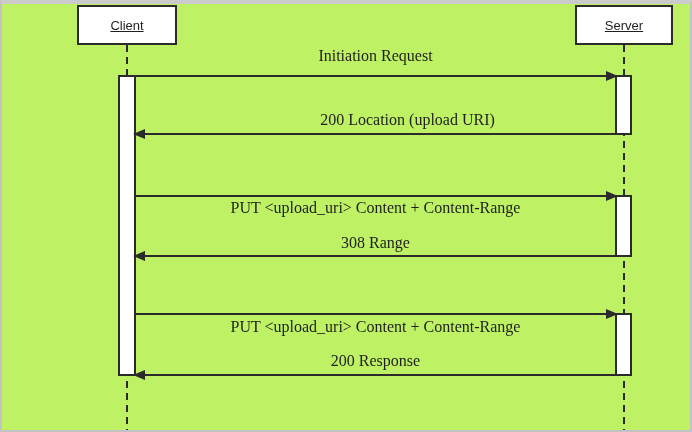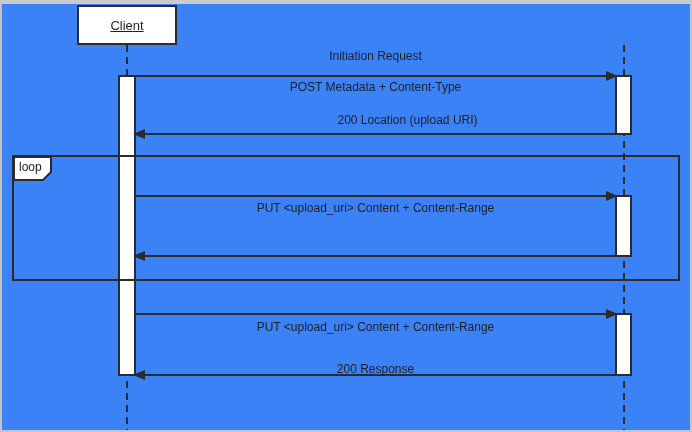--- a/index.html
+++ b/index.html
@@ -1,18 +1,18 @@
 <!DOCTYPE html>
 <html><head>
 <meta charset="utf-8">
 <title>Sequence Diagram</title>
 <style>
   html,body{margin:0;padding:0;background:#fff;}
   .canvas{
-    position:relative;width:692px;height:432px;background:#3b82f6;
+    position:relative;width:692px;height:432px;background:#bef264;
     font-family:"Liberation Sans",sans-serif;color:#1f1f1f;overflow:hidden;
   }
   .frame{
     position:absolute;left:0;top:0;width:692px;height:432px;box-sizing:border-box;
     border:2px solid #c3c3c3;border-top:4px solid #cbcbcb;z-index:50;pointer-events:none;
   }
   .actor{
     position:absolute;top:5px;height:40px;box-sizing:border-box;
     border:2px solid #2b2b2b;background:#fff;
     display:flex;align-items:center;justify-content:center;
@@ -46,25 +46,25 @@
     position:absolute;right:-2px;top:-4px;width:0;height:0;
     border-left:12px solid #2b2b2b;border-top:5px solid transparent;border-bottom:5px solid transparent;
   }
   .arrow-l{
     position:absolute;left:-2px;top:-4px;width:0;height:0;
     border-right:12px solid #2b2b2b;border-top:5px solid transparent;border-bottom:5px solid transparent;
   }
 
   .lbl{
     position:absolute;left:135px;width:481px;text-align:center;
-    font-size:12px;line-height:14px;z-index:4;white-space:nowrap;
+    font-size:16px;line-height:14px;z-index:4;white-space:nowrap;font-family:Liberation Serif, serif;
   }
   #lbl-title-1{top:49px;}  #lbl-req-1{top:80px;}  #lbl-resp-1{top:113px;margin-left:32px;}
   #lbl-title-2{top:164px;} #lbl-req-2{top:201px;} #lbl-resp-2{top:236px;}
-  #lbl-title-3{top:290px;} #lbl-req-3{top:320px;} #lbl-resp-3{top:362px;}
+  #lbl-title-3{top:290px;} #lbl-req-3{top:320px;} #lbl-resp-3{top:354px;}
 
   .loop-frame{
     position:absolute;left:12px;top:155px;width:668px;height:126px;
     box-sizing:border-box;border:2px solid #2b2b2b;z-index:10;pointer-events:none;
   }
   .loop-tab{position:absolute;left:0;top:0;width:40px;height:25px;}
   .loop-tab svg{position:absolute;left:0;top:0;}
   .loop-tab .op{
     position:absolute;left:5px;top:3px;font-size:12px;line-height:14px;color:#1f1f1f;
   }
@@ -78,20 +78,23 @@
   <div class="lifeline" id="lifeline-server"></div>
 
   <div class="activation" id="act-client"></div>
   <div class="activation" id="act-server-1"></div>
   <div class="activation" id="act-server-2"></div>
   <div class="activation" id="act-server-3"></div>
 
   <div class="actor" id="actor-client">
     <span>Client</span>
   </div>
+  <div class="actor" id="actor-server">
+    <span>Server</span>
+  </div>
 
   <div class="msg" id="msg-req-1">
     <i class="arrow-r"></i>
   </div>
   <div class="msg" id="msg-resp-1">
     <i class="arrow-l"></i>
   </div>
 
   <div class="msg" id="msg-req-2">
     <i class="arrow-r"></i>
@@ -101,31 +104,23 @@
   </div>
 
   <div class="msg" id="msg-req-3">
     <i class="arrow-r"></i>
   </div>
   <div class="msg" id="msg-resp-3">
     <i class="arrow-l"></i>
   </div>
 
   <div class="lbl" id="lbl-title-1">Initiation Request</div>
-  <div class="lbl" id="lbl-req-1">POST Metadata + Content-Type</div>
   <div class="lbl" id="lbl-resp-1">200 Location (upload URI)</div>
 
   <div class="lbl" id="lbl-req-2">PUT &lt;upload_uri&gt; Content + Content-Range</div>
+  <div class="lbl" id="lbl-resp-2">308 Range</div>
 
   <div class="lbl" id="lbl-req-3">PUT &lt;upload_uri&gt; Content + Content-Range</div>
   <div class="lbl" id="lbl-resp-3">200 Response</div>
 
-  <div class="loop-frame">
-    <div class="loop-tab">
-      <svg width="40" height="25" viewBox="0 0 40 25">
-        <polygon points="0,0 37,0 37,15 29,23 0,23" fill="#ffffff" stroke="#2b2b2b" stroke-width="2"></polygon>
-      </svg>
-      <span class="op">loop</span>
-    </div>
-  </div>
 
   <div class="frame"></div>
 </div>
 
 </body></html>

